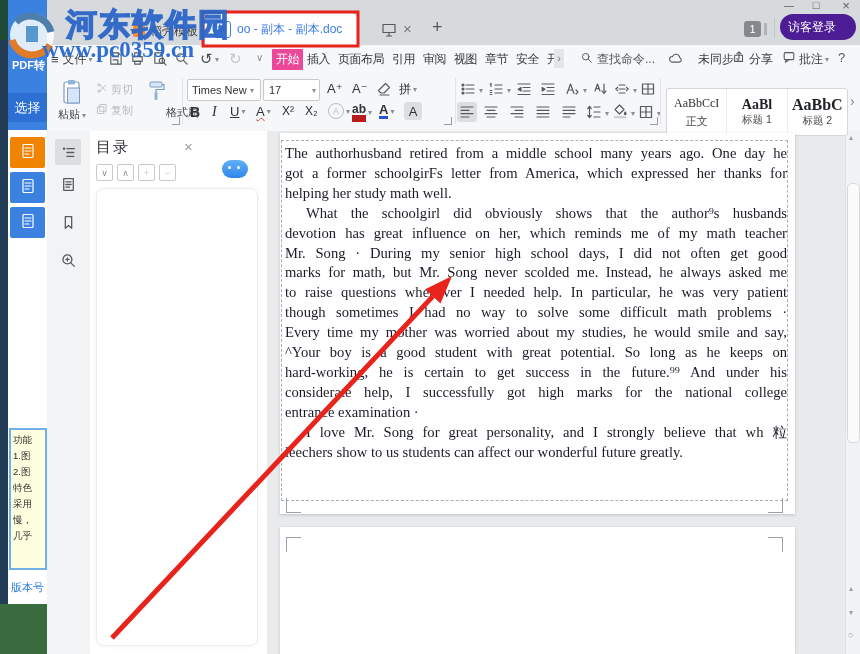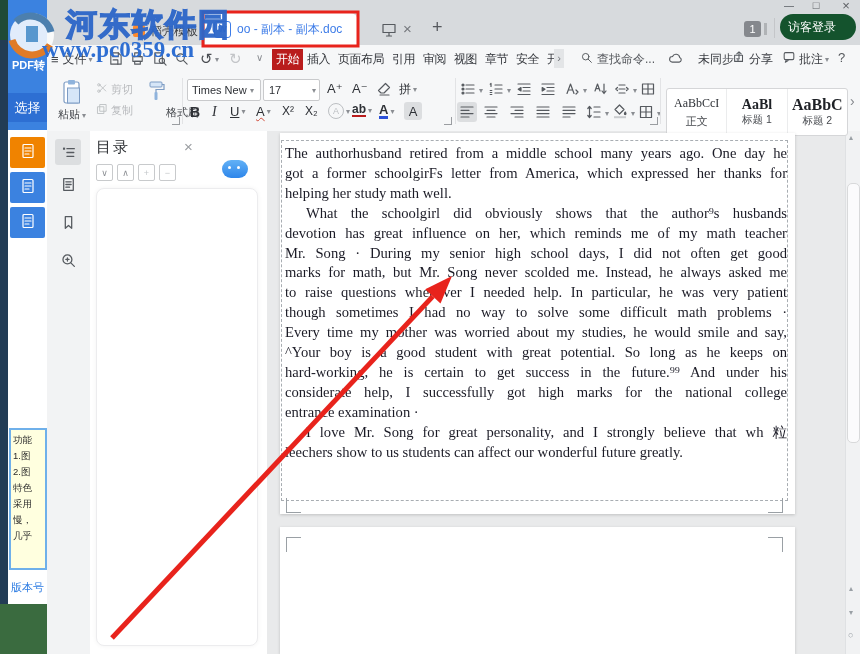--- a/index.html
+++ b/index.html
@@ -10,26 +10,26 @@
   .ui{font-size:12px;color:#3a3d42;}
   .dis{color:#b8babd;}
   svg.ic{fill:none;stroke:#565a5f;stroke-width:1.2;stroke-linecap:round;stroke-linejoin:round;}
   svg.ic.d{stroke:#bcbfc2;}
   svg.ic.w{stroke:#fff;}
   .dd{font-size:8px;color:#8a8d92;margin-left:2px;}
   
   .vsep{position:absolute;width:1px;background:#e2e3e5;top:78px;height:46px;}
   .corner{position:absolute;width:7px;height:7px;border-right:1px solid #9a9da1;border-bottom:1px solid #9a9da1;top:117px;}
   .fmt{font-size:13px;color:#2e3136;}
-  .bar-red{display:inline-block;border-bottom:2px solid #b91c1c;line-height:1;}
+  .bar-red{display:inline-block;border-bottom:7px solid #b91c1c;line-height:1;}
   .bar-blue{display:inline-block;border-bottom:3px solid #2b50d8;line-height:1;}
   .selbg{background:#dcdee0;border-radius:3px;}
   
   .rtab{padding:3px 4px;font-size:12px;color:#34373c;letter-spacing:-0.5px;white-space:nowrap;}
-  .rtab.act{background:#b91c1c;color:#fff;border-radius:2px;}
+  .rtab.act{background:#ec4899;color:#fff;border-radius:2px;}
   
   .dl{font-family:"Liberation Serif","DejaVu Serif",serif;font-size:14.6px;line-height:19.9px;
       color:#1b1b26;text-align:justify;text-align-last:justify;}
   .dl.sh{text-align-last:left;}
   .dl.ind{padding-left:21px;}
   .cnmark{position:absolute;width:14px;height:14px;}
   .sqbtn{width:15px;height:15px;border:1px solid #c8cacc;border-radius:2px;background:#fff;
       display:flex;align-items:center;justify-content:center;font-size:9px;color:#8d9095;}
   .stylecell{flex:1;text-align:center;border-right:1px solid #ebeced;height:100%;
       display:flex;flex-direction:column;justify-content:center;}
@@ -108,21 +108,21 @@
   </div>
   <span class="ab" style="left:381px;top:23px;"><svg class="ic" width="16" height="14" viewBox="0 0 16 14">
         <rect x="2" y="1.5" width="12" height="8"></rect>
         <path d="M8 9.5V13M5.5 13h5"></path>
       </svg></span>
   <div class="ab" style="left:403px;top:20px;font-size:15px;color:#75787d;">×</div>
   <div class="ab" style="left:432px;top:17px;font-size:18px;color:#55585d;">+</div>
   <div class="ab fx" style="left:744px;top:21px;width:17px;height:16px;background:#85888d;border-radius:3px;color:#fff;font-size:11px;justify-content:center;">1</div>
   <div class="ab" style="left:764px;top:23px;width:3px;height:12px;background:#b0b3b6;"></div>
   <div class="ab" style="left:774px;top:18px;width:1px;height:20px;background:#c4c6c9;"></div>
-  <div class="ab fx" style="left:780px;top:14px;width:76px;height:26px;background:#14532d;border-radius:13px;gap:40px;">
+  <div class="ab fx" style="left:780px;top:14px;width:76px;height:26px;background:#4c1d95;border-radius:13px;gap:40px;">
     <span style="font-size:12px;color:#fff;margin-left:8px;white-space:nowrap;">访客登录</span>
     <span class="fx" style="width:20px;height:20px;background:#ec8b77;border-radius:50%;margin-left:3px;justify-content:center;">
       <svg width="12" height="12" viewBox="0 0 16 16">
           <circle cx="8" cy="5.2" r="2.6" fill="#fff"></circle>
           <path d="M3.5 13.5a4.5 3.6 0 0 1 9 0z" fill="#fff"></path>
         </svg>
     </span>
   </div>
 
   <div class="ab fx" style="left:51px;top:49px;height:20px;">

